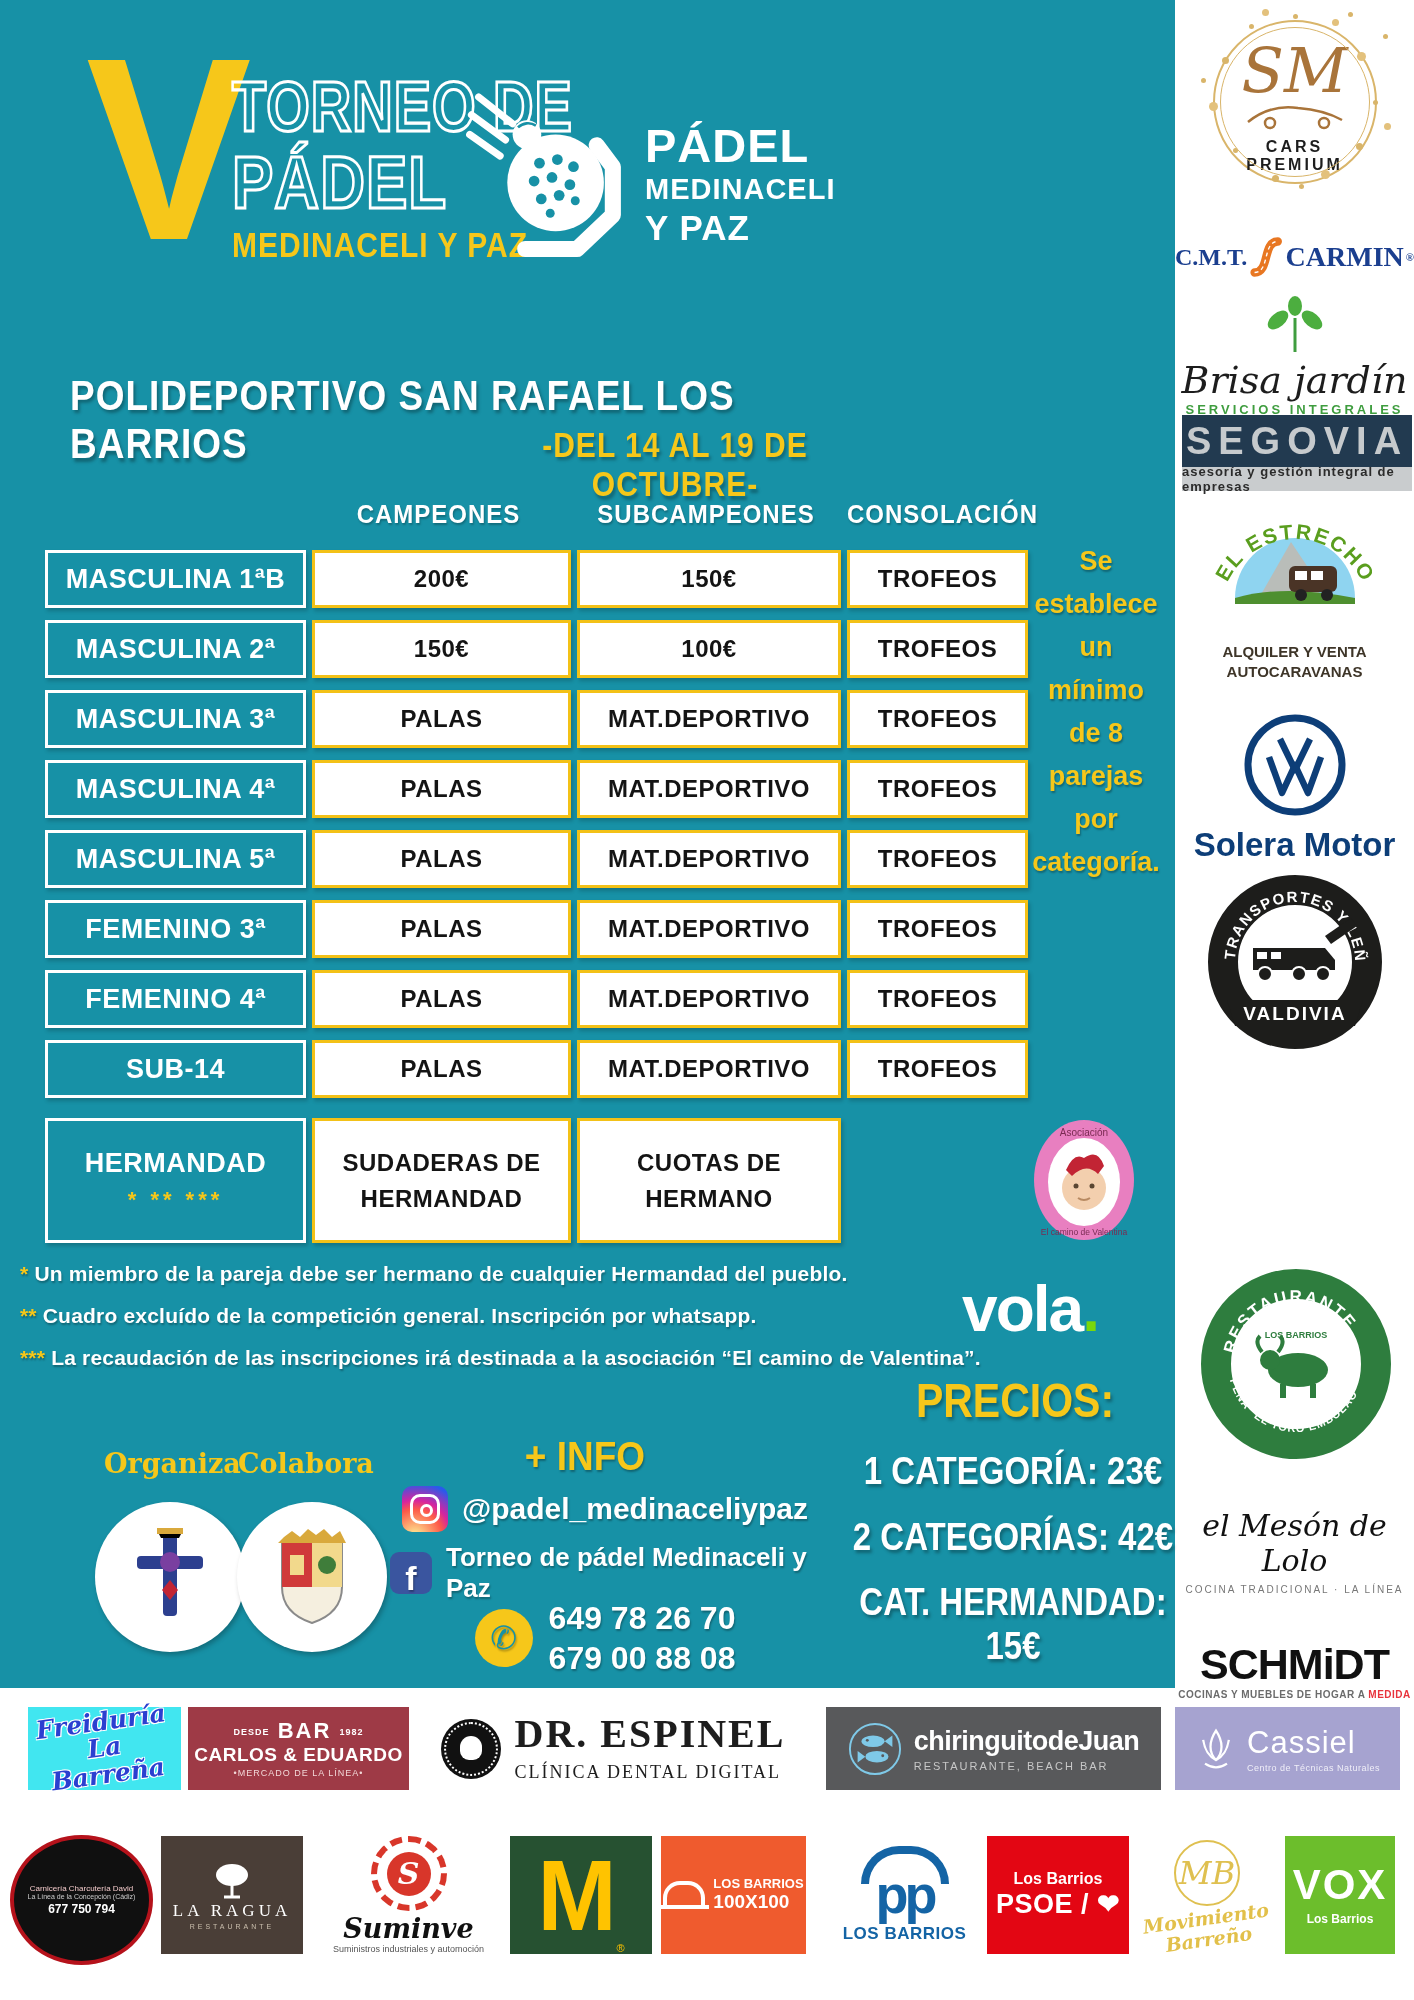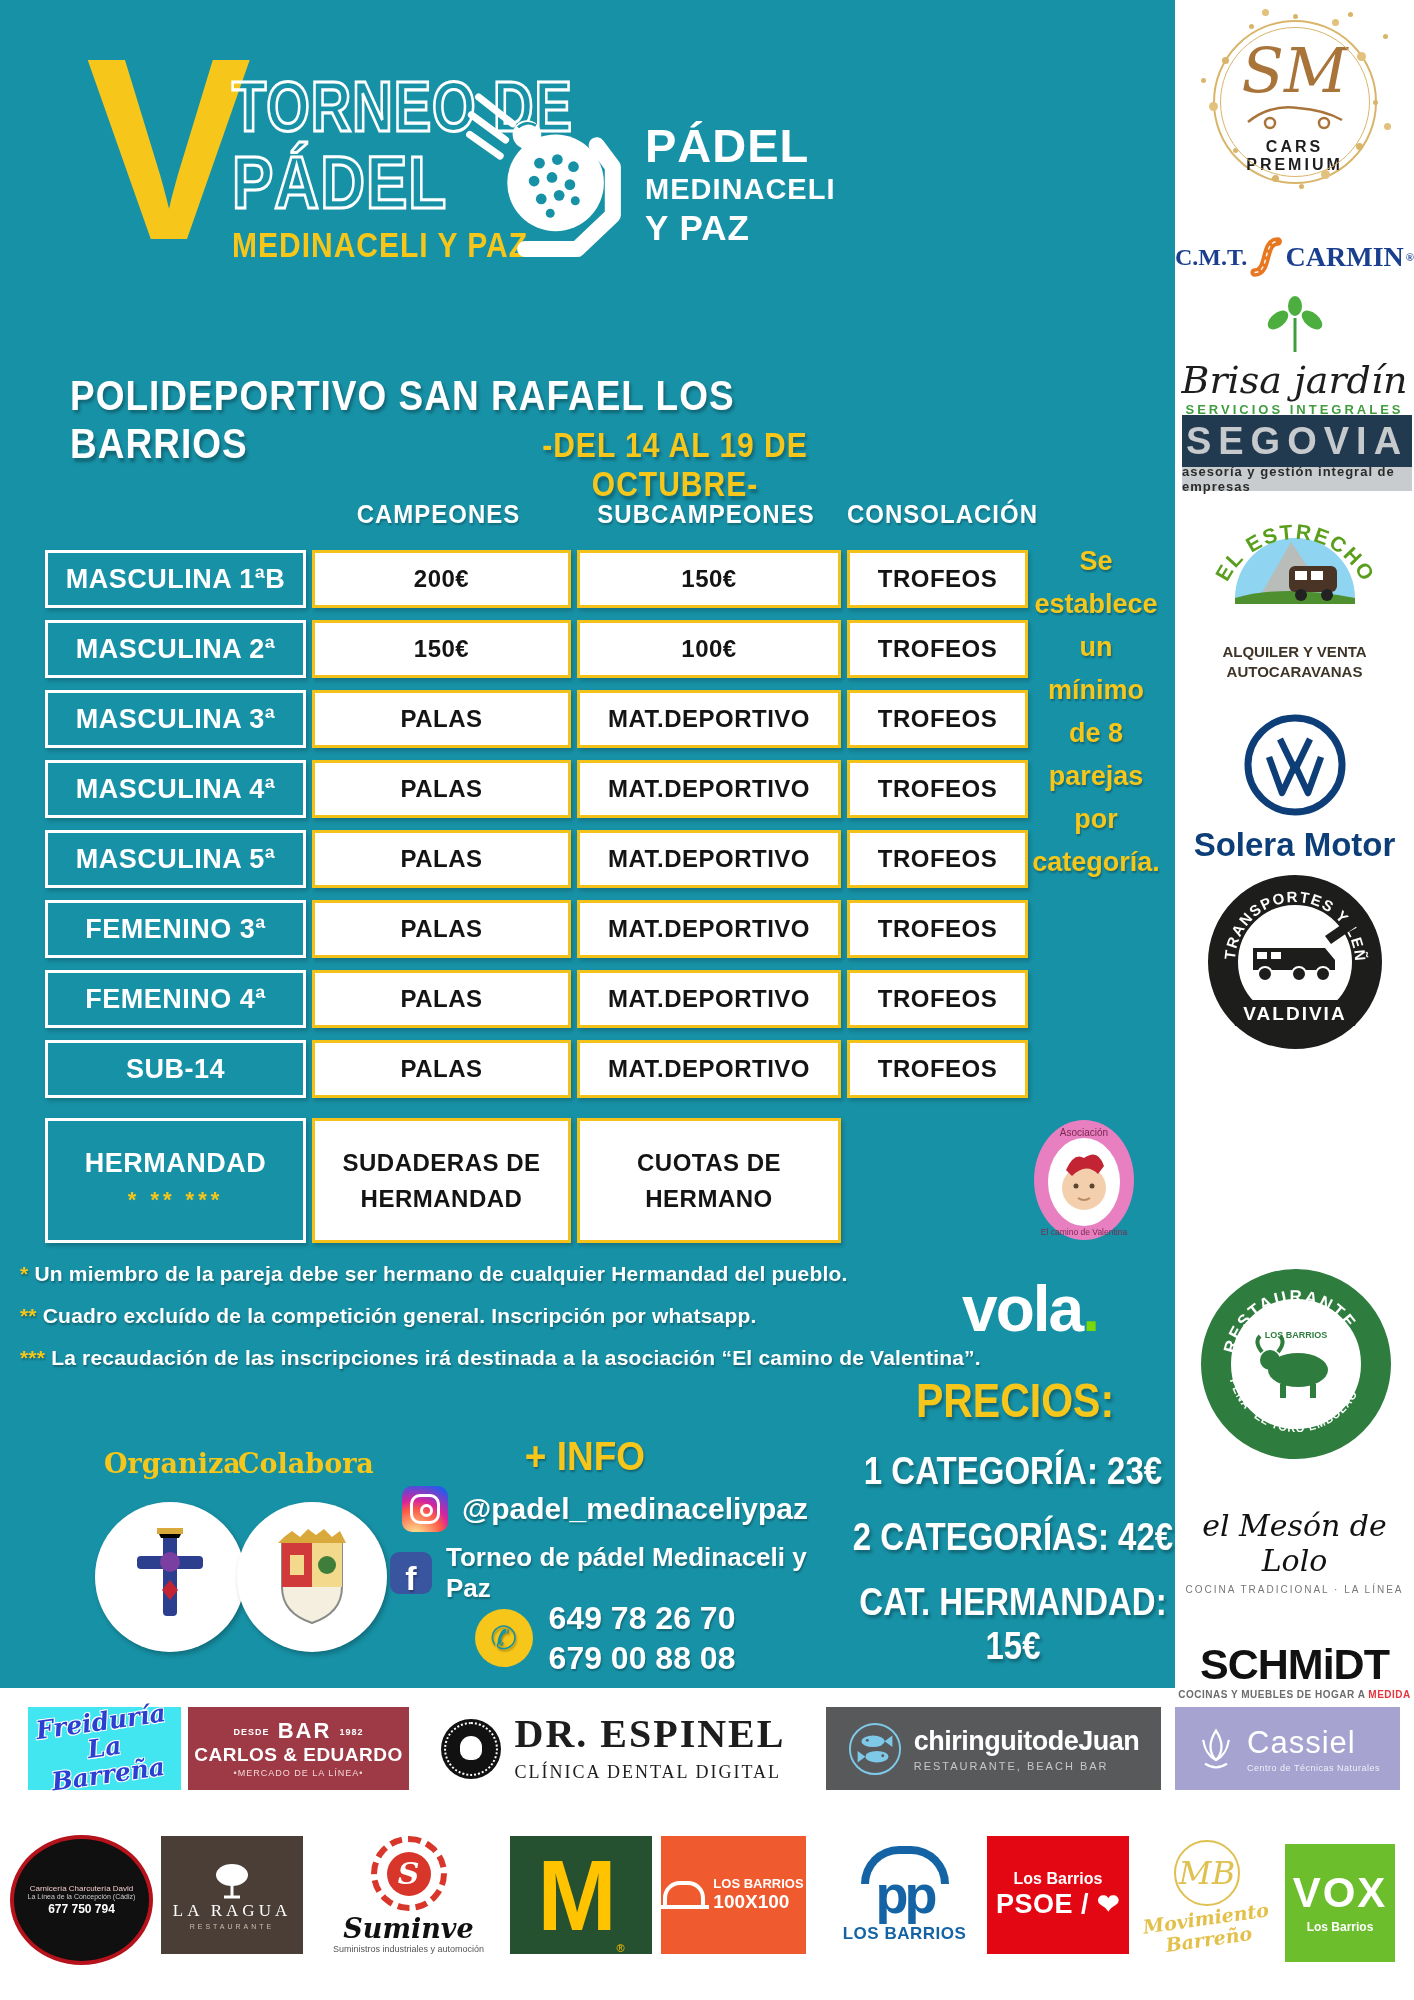--- a/index.html
+++ b/index.html
@@ -583,18 +583,18 @@
   </div>
 
   <div class="abs bb2 flexcol" style="left:1143px;width:128px;background:#fff;">
     <div class="mb-ring">MB</div>
     <div class="mov-script" style="margin-top:2px;">
       <div>Movimiento</div>
       <div>Barreño</div>
     </div>
   </div>
 
-  <div class="abs bb2 vox-box flexcol" style="left:1285px;width:110px;margin-top:8px;">
+  <div class="abs bb2 vox-box flexcol" style="left:1285px;width:110px;">
     <div class="vox-name">VOX</div>
     <div class="vox-sub">Los Barrios</div>
   </div>
 
 </div>
 
 </body></html>

